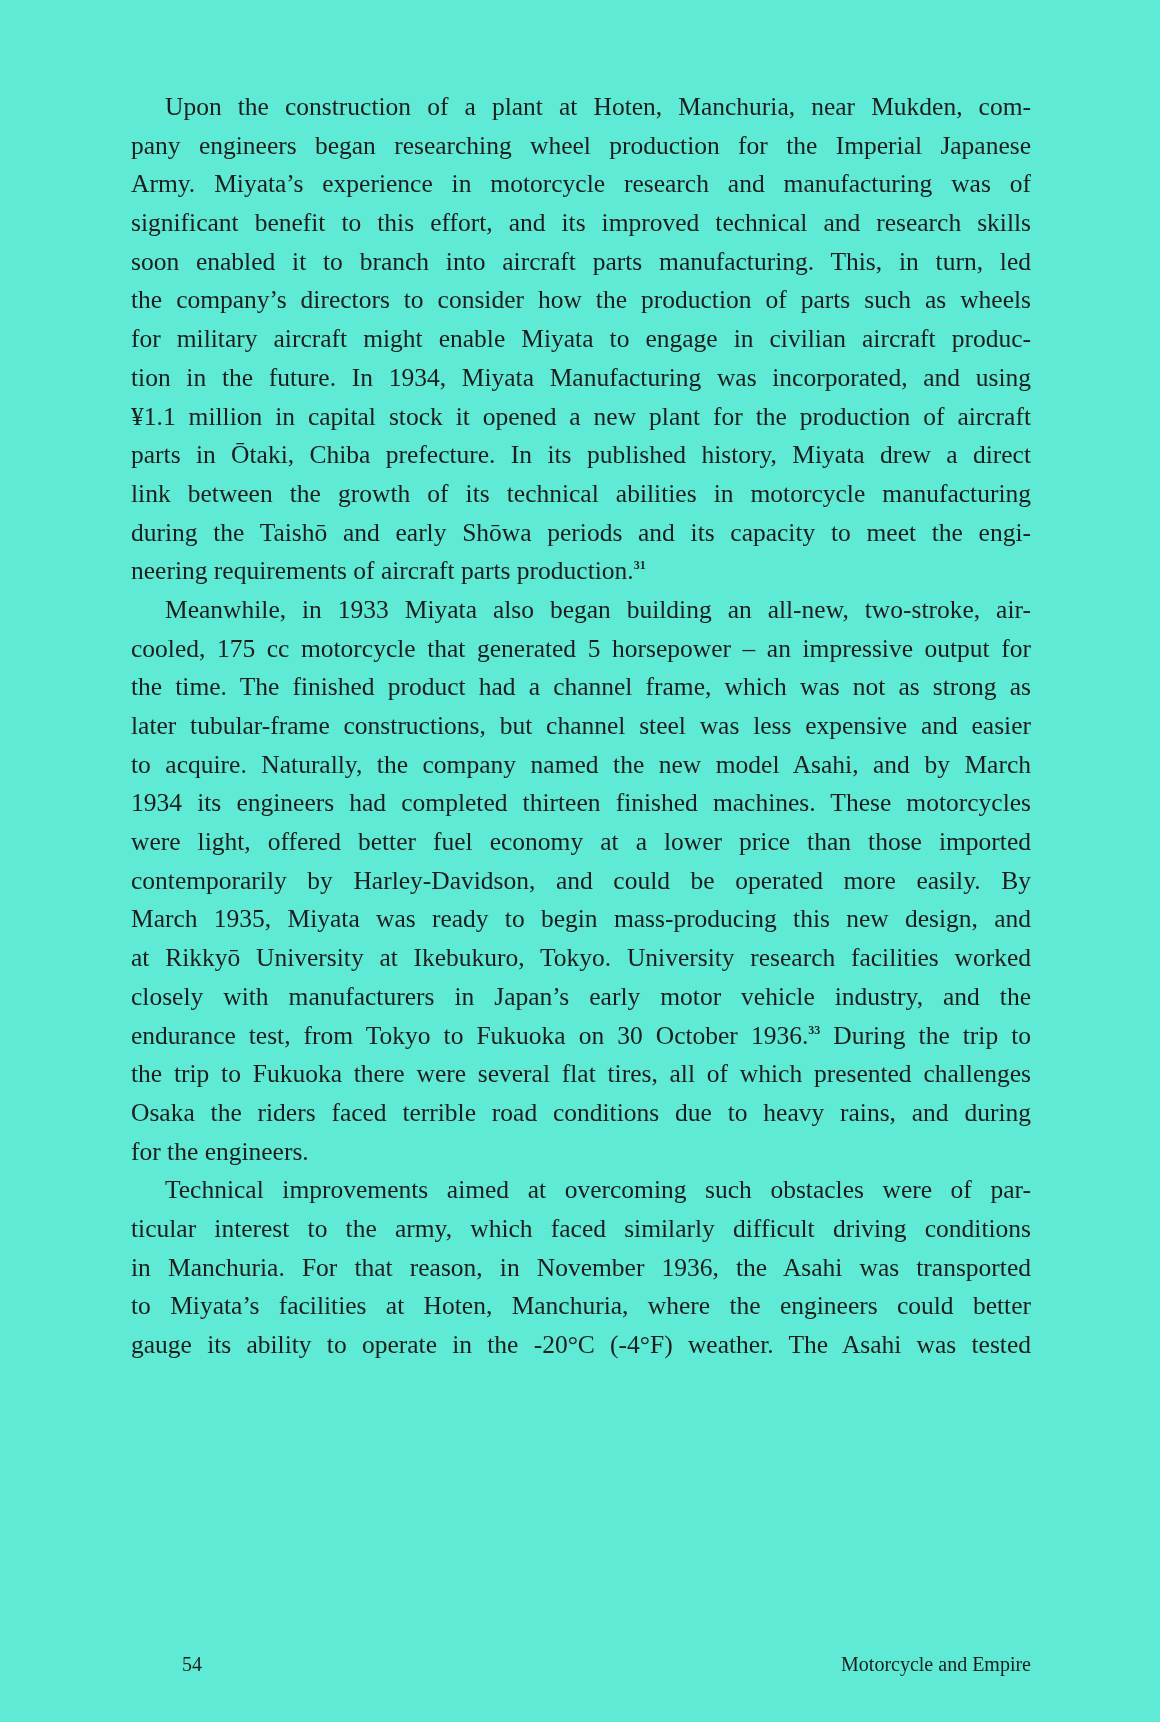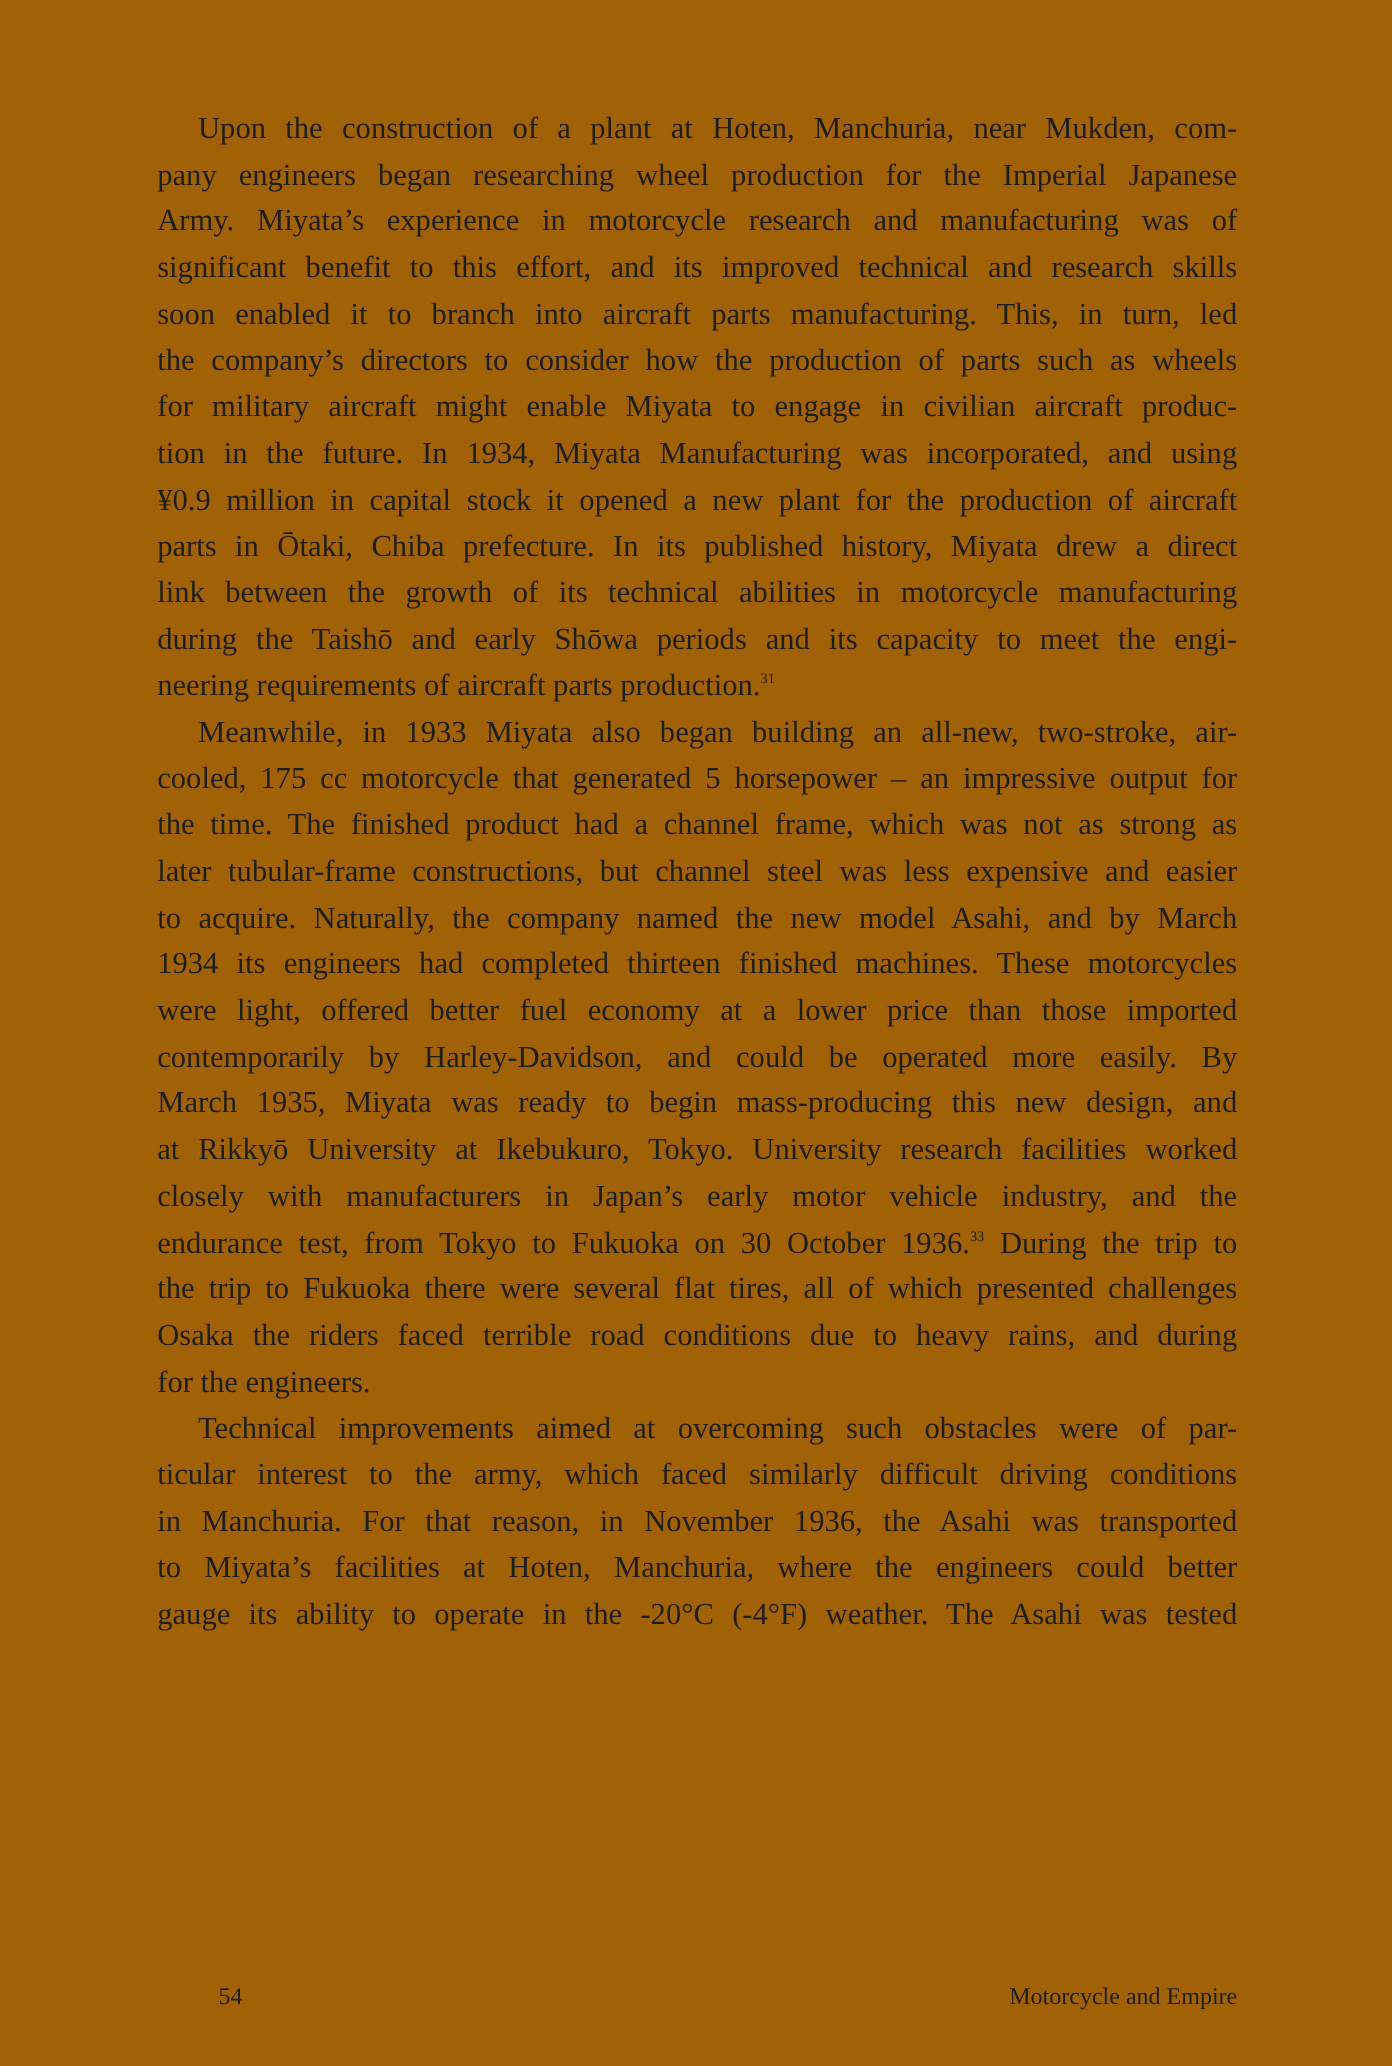--- a/index.html
+++ b/index.html
@@ -11,21 +11,21 @@
       width: 1160px;
       height: 1722px;
       position: relative;
       overflow: hidden;
     }
     .page {
       position: absolute;
       left: 0; top: 0;
       width: 1160px;
       height: 1722px;
-      background: #a16207;
+      background: #5eead4;
     }
     .text-block {
       position: absolute;
       left: 131px;
       top: 88px;
       width: 900px;
       font-family: "Liberation Serif", "DejaVu Serif", serif;
       font-size: 25.5px;
       line-height: 38.7px;
       color: #1e1e1e;
@@ -40,20 +40,21 @@
     .line.last {
       text-align-last: left;
     }
     .line.indent {
       padding-left: 34px;
     }
     sup {
       font-size: 12px;
       line-height: 0;
       vertical-align: 10px;
+      font-weight: bold;
     }
     .footer {
       position: absolute;
       top: 1653px;
       left: 131px;
       width: 900px;
       height: 30px;
       font-family: "Liberation Serif", "DejaVu Serif", serif;
       font-size: 20px;
       color: #1e1e1e;
@@ -77,21 +78,21 @@
 
     <div>
       <span class="line indent">Upon the construction of a plant at Hoten, Manchuria, near Mukden, com-</span>
       <span class="line">pany engineers began researching wheel production for the Imperial Japanese</span>
       <span class="line">Army. Miyata’s experience in motorcycle research and manufacturing was of</span>
       <span class="line">significant benefit to this effort, and its improved technical and research skills</span>
       <span class="line">soon enabled it to branch into aircraft parts manufacturing. This, in turn, led</span>
       <span class="line">the company’s directors to consider how the production of parts such as wheels</span>
       <span class="line">for military aircraft might enable Miyata to engage in civilian aircraft produc-</span>
       <span class="line">tion in the future. In 1934, Miyata Manufacturing was incorporated, and using</span>
-      <span class="line">¥0.9 million in capital stock it opened a new plant for the production of aircraft</span>
+      <span class="line">¥1.1 million in capital stock it opened a new plant for the production of aircraft</span>
       <span class="line">parts in Ōtaki, Chiba prefecture. In its published history, Miyata drew a direct</span>
       <span class="line">link between the growth of its technical abilities in motorcycle manufacturing</span>
       <span class="line">during the Taishō and early Shōwa periods and its capacity to meet the engi-</span>
       <span class="line last"><span>neering requirements of aircraft parts production.</span><sup>31</sup></span>
     </div>
 
     <div>
       <span class="line indent">Meanwhile, in 1933 Miyata also began building an all-new, two-stroke, air-</span>
       <span class="line">cooled, 175 cc motorcycle that generated 5 horsepower – an impressive output for</span>
       <span class="line">the time. The finished product had a channel frame, which was not as strong as</span>

